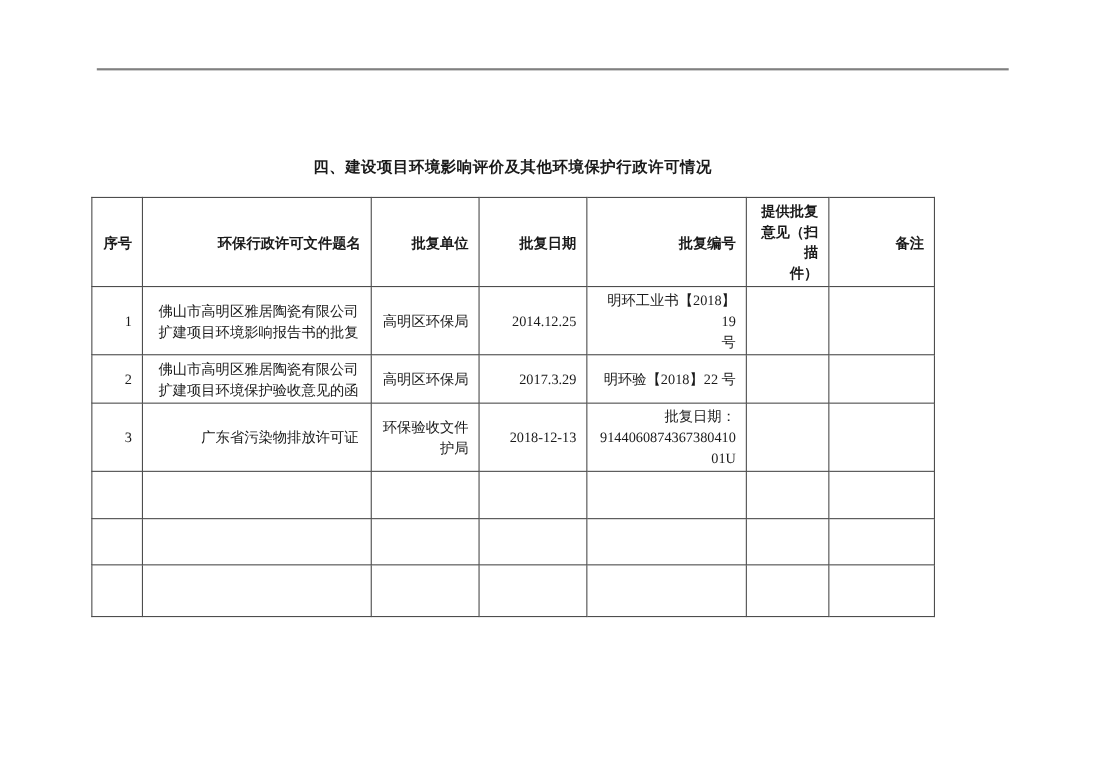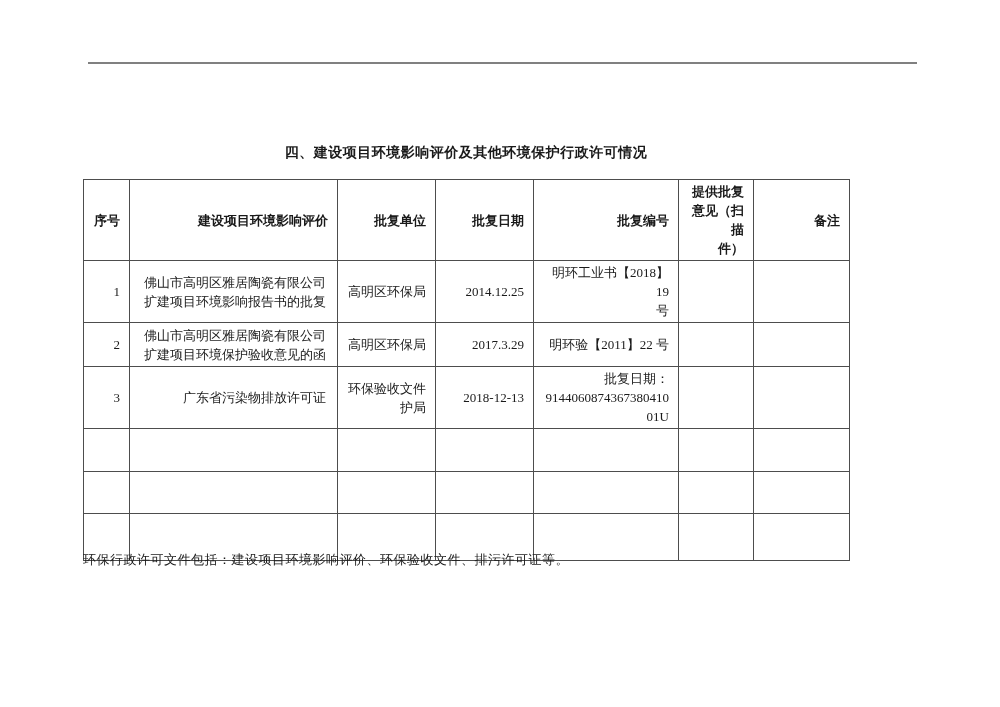--- a/index.html
+++ b/index.html
@@ -90,21 +90,21 @@
       <col style="width:208px">
       <col style="width:98px">
       <col style="width:98px">
       <col style="width:145px">
       <col style="width:75px">
       <col style="width:96px">
     </colgroup>
     <tbody>
       <tr class="rh-head">
         <th>序号</th>
-        <th>建设项目环境影响评价</th>
+        <th>环保行政许可文件题名</th>
         <th>批复单位</th>
         <th>批复日期</th>
         <th>批复编号</th>
         <th>提供批复
 意见（扫描
 件）</th>
         <th>备注</th>
       </tr>
 
       <tr class="rh-1">
@@ -118,21 +118,21 @@
         <td></td>
         <td></td>
       </tr>
 
       <tr class="rh-2">
         <td class="cell-seq">2</td>
         <td class="cell-doc-title">佛山市高明区雅居陶瓷有限公司
 扩建项目环境保护验收意见的函</td>
         <td>高明区环保局</td>
         <td>2017.3.29</td>
-        <td>明环验【2011】22 号</td>
+        <td>明环验【2018】22 号</td>
         <td></td>
         <td></td>
       </tr>
 
       <tr class="rh-3">
         <td class="cell-seq">3</td>
         <td class="cell-doc-title">广东省污染物排放许可证</td>
         <td>环保验收文件
 护局</td>
         <td>2018-12-13</td>
@@ -168,15 +168,14 @@
         <td></td>
         <td></td>
         <td></td>
         <td></td>
         <td></td>
         <td></td>
       </tr>
     </tbody>
   </table>
 
-  <div class="footer-note">环保行政许可文件包括：建设项目环境影响评价、环保验收文件、排污许可证等。</div>
 
 </div>
 
 </body></html>

